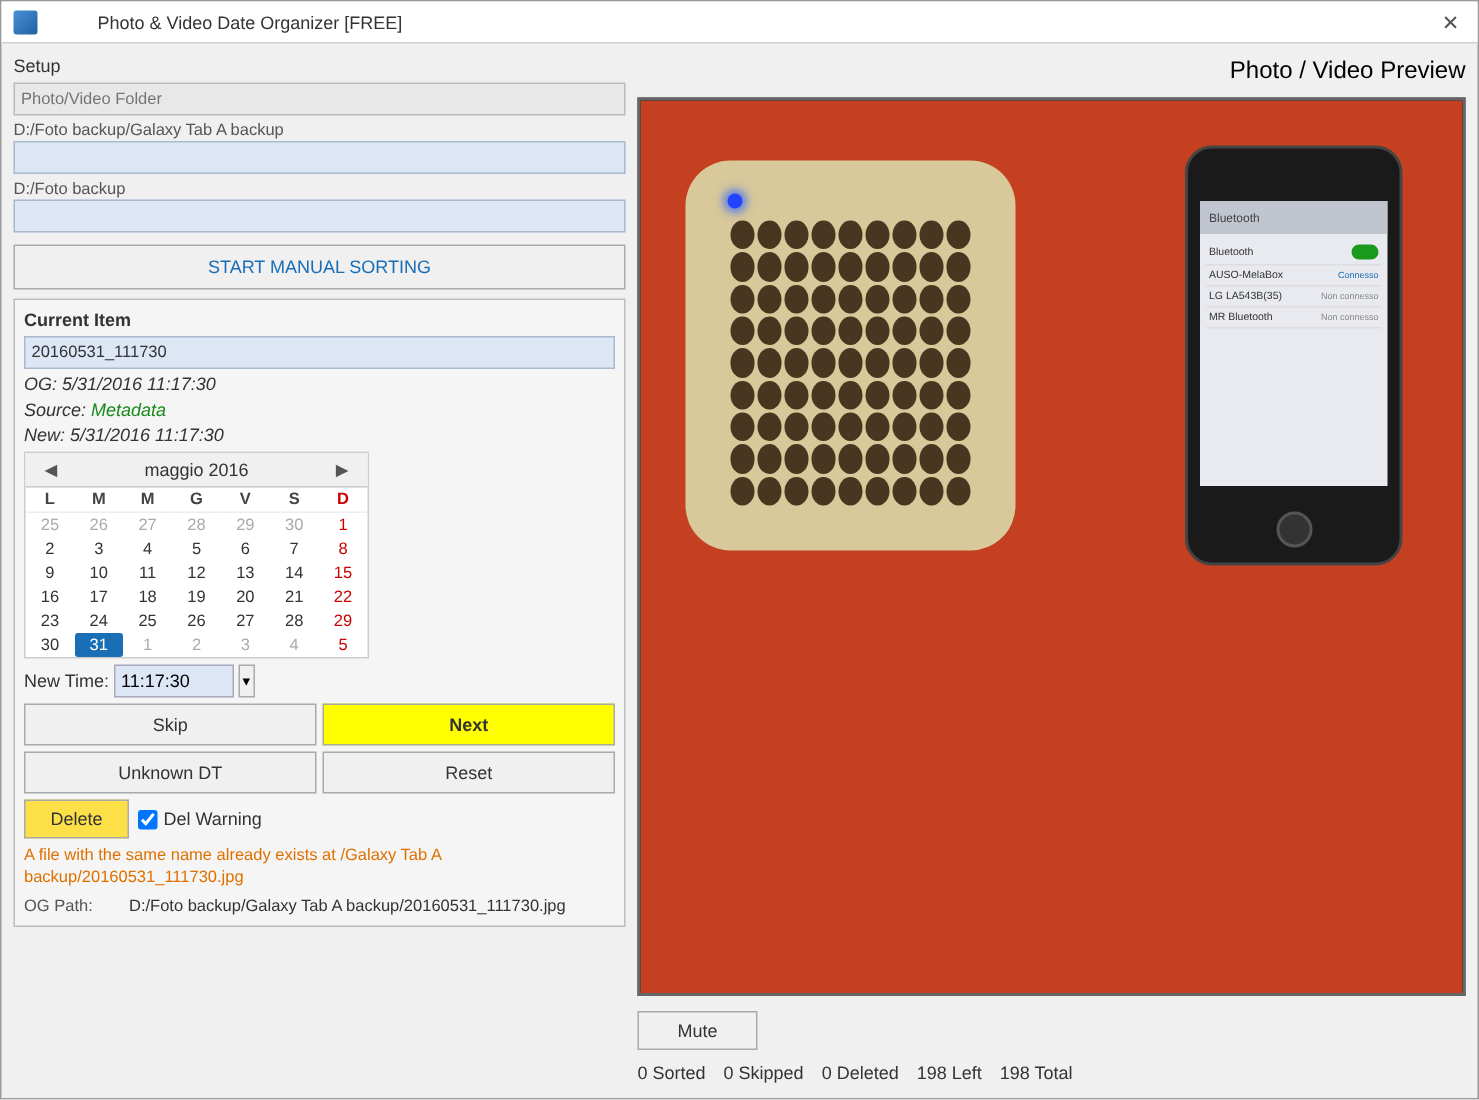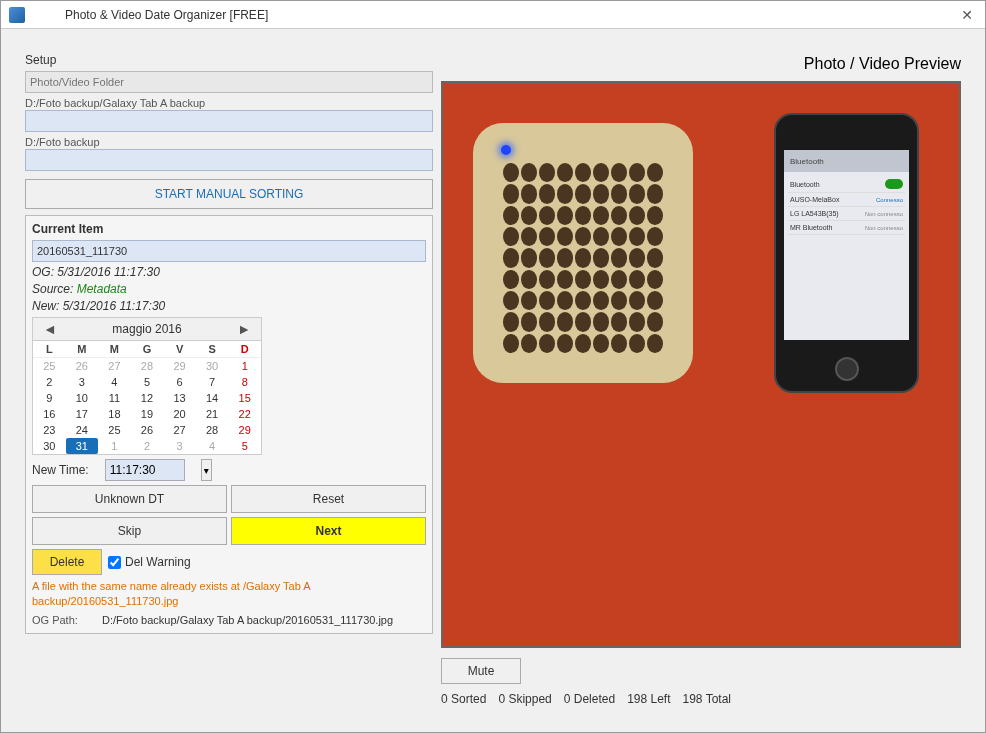--- a/index.html
+++ b/index.html
@@ -49,21 +49,21 @@
       justify-content: center;
       cursor: pointer;
       font-size: 14px;
       color: #555;
       border: none;
       background: transparent;
     }
     .content {
       display: flex;
       flex: 1;
-      padding: 24px;
+      padding: 8px;
       gap: 8px;
     }
     .left-panel {
       width: 408px;
       display: flex;
       flex-direction: column;
       gap: 6px;
     }
     .right-panel {
       flex: 1;
@@ -188,21 +188,21 @@
     .cal-cell.other-month { color: #aaa; }
     .cal-cell.today-highlight {
       background: #1a6eb5;
       color: white;
       border-radius: 2px;
     }
     .cal-cell.sun-col { color: #c00; }
     .time-row {
       display: flex;
       align-items: center;
-      gap: 16px;
+      gap: 3px;
       margin: 4px 0;
     }
     .time-label { font-size: 12px; color: #333; }
     .time-input {
       height: 22px;
       width: 80px;
       border: 1px solid #aab;
       padding: 2px 4px;
       font-size: 12px;
       background: #dce6f5;
@@ -554,26 +554,26 @@
 
         
         <div class="time-row">
           <span class="time-label">New Time:</span>
           <input class="time-input" type="text" value="11:17:30" style="">
           <button class="time-spin">▾</button>
         </div>
 
         
         <div class="button-row">
+          <button class="btn-skip">Skip</button>
+          <button class="btn-next">Next</button>
+        </div>
+        <div class="button-row">
           <button class="btn-unknown">Unknown DT</button>
           <button class="btn-reset">Reset</button>
-        </div>
-        <div class="button-row">
-          <button class="btn-skip">Skip</button>
-          <button class="btn-next">Next</button>
         </div>
 
         
         <div class="delete-row">
           <button class="btn-delete">Delete</button>
           <label class="del-warning-check">
             <input type="checkbox" checked="" style="">
             <span>Del Warning</span>
           </label>
         </div>

